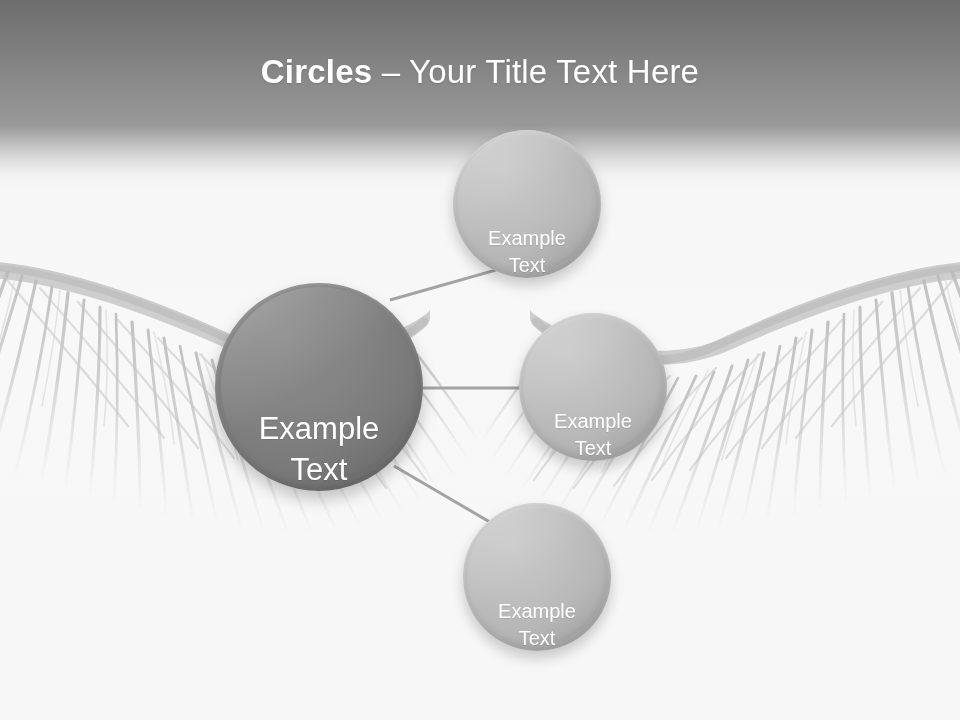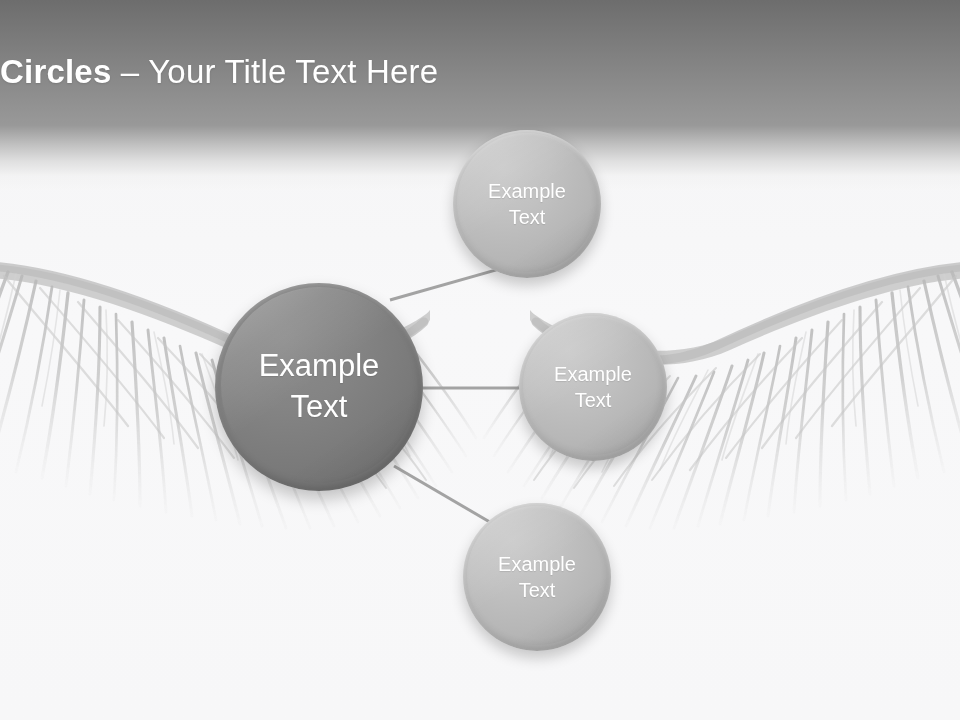--- a/index.html
+++ b/index.html
@@ -60,21 +60,21 @@
         rgba(216,216,216,0.75) 55%,
         rgba(238,238,238,0.40) 78%,
         rgba(247,247,248,0) 100%);
   }
 
   .slide-title {
     position: absolute;
     left: 0;
     top: 52px;
     width: 960px;
-    text-align: left;
+    text-align: center;
     color: #ffffff;
     font-size: 33px;
     font-weight: 400;
     letter-spacing: 0.2px;
     line-height: 40px;
     white-space: nowrap;
     text-shadow: 0 1px 2px rgba(0,0,0,0.12);
   }
   .slide-title .strong { font-weight: 700; }
 
@@ -83,21 +83,21 @@
     position: absolute;
     left: 0; top: 0;
     width: 960px; height: 720px;
   }
 
   
   .node {
     position: absolute;
     border-radius: 50%;
     display: flex;
-    align-items: center;
+    align-items: flex-end;
     justify-content: center;
     text-align: center;
     color: #ffffff;
     box-sizing: border-box;
   }
   .node .node-label {
     position: relative;
     z-index: 2;
     line-height: 1.32;
     padding: 0 10px;

